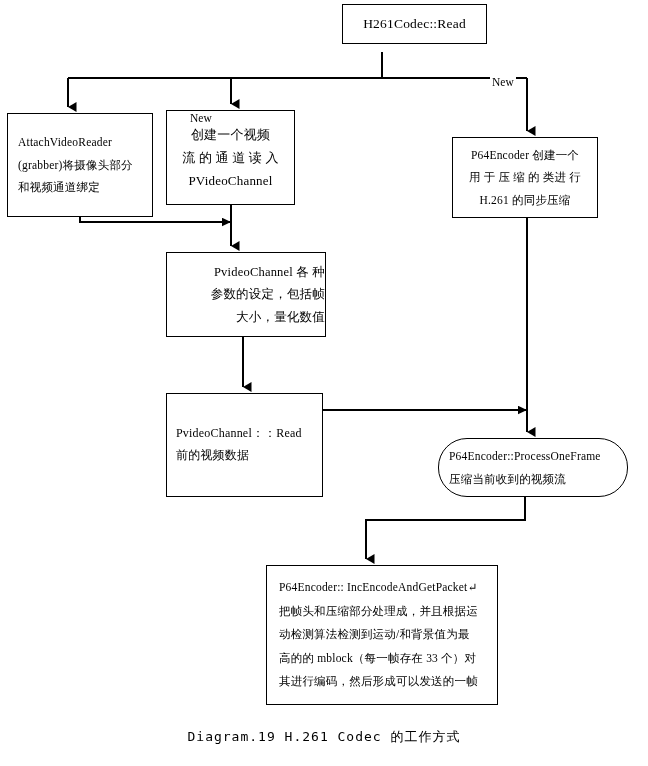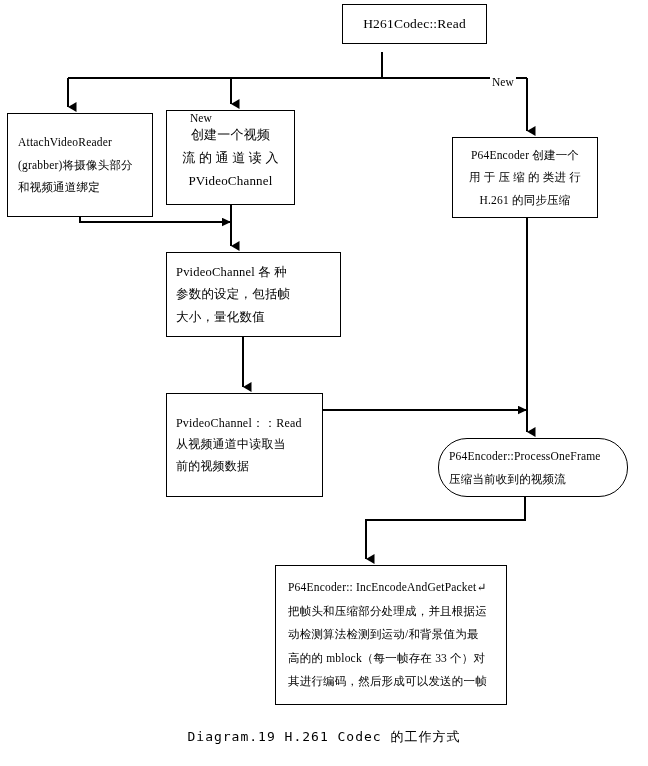--- a/index.html
+++ b/index.html
@@ -48,30 +48,30 @@
 
   #node-attach      { left: 7px;   top: 113px; width: 146px; height: 104px; padding-left: 10px; }
   #node-attach .line{ font-size: 11.5px; line-height: 1.95; }
 
   #node-create      { left: 166px; top: 110px; width: 129px; height: 95px; }
   #node-create .line{ font-size: 13px; line-height: 1.78; }
 
   #node-p64         { left: 452px; top: 137px; width: 146px; height: 81px; }
   #node-p64 .line   { font-size: 11.5px; line-height: 1.95; }
 
-  #node-params      { left: 166px; top: 252px; width: 175px; height: 85px; padding-left: 9px; }
+  #node-params      { left: 166px; top: 252px; width: 160px; height: 85px; padding-left: 9px; align-items: flex-end; }
   #node-params .line{ font-size: 12.5px; line-height: 1.8; }
 
   #node-pvread      { left: 166px; top: 393px; width: 157px; height: 104px; padding-left: 9px; }
   #node-pvread .line{ font-size: 12px; line-height: 1.8; }
 
   #node-process     { left: 438px; top: 438px; width: 190px; height: 59px; padding-left: 10px; border-radius: 29px; }
   #node-process .line { font-size: 11.5px; line-height: 1.95; }
 
-  #node-incenc      { left: 275px; top: 565px; width: 232px; height: 140px; padding-left: 12px; }
+  #node-incenc      { left: 266px; top: 565px; width: 232px; height: 140px; padding-left: 12px; }
   #node-incenc .line{ font-size: 11.5px; line-height: 2.05; }
 
   
   .edge-label {
     position: absolute;
     font-size: 11.5px;
     font-family: "Liberation Serif", "DejaVu Serif", serif;
     color: #000000;
     z-index: 3;
     background: #ffffff;
@@ -157,21 +157,20 @@
 </div>
 
 <div class="node left" id="node-params">
   <span class="line">PvideoChannel 各 种</span>
   <span class="line">参数的设定，包括帧</span>
   <span class="line">大小，量化数值</span>
 </div>
 
 <div class="node left" id="node-pvread">
   <span class="line">PvideoChannel：：Read</span>
-  <span class="line">从视频通道中读取当</span>
   <span class="line">前的视频数据</span>
 </div>
 
 <div class="node left" id="node-process">
   <span class="line">P64Encoder::ProcessOneFrame</span>
   <span class="line">压缩当前收到的视频流</span>
 </div>
 
 <div class="node left" id="node-incenc">
   <span class="line">P64Encoder:: IncEncodeAndGetPacket↵</span>

